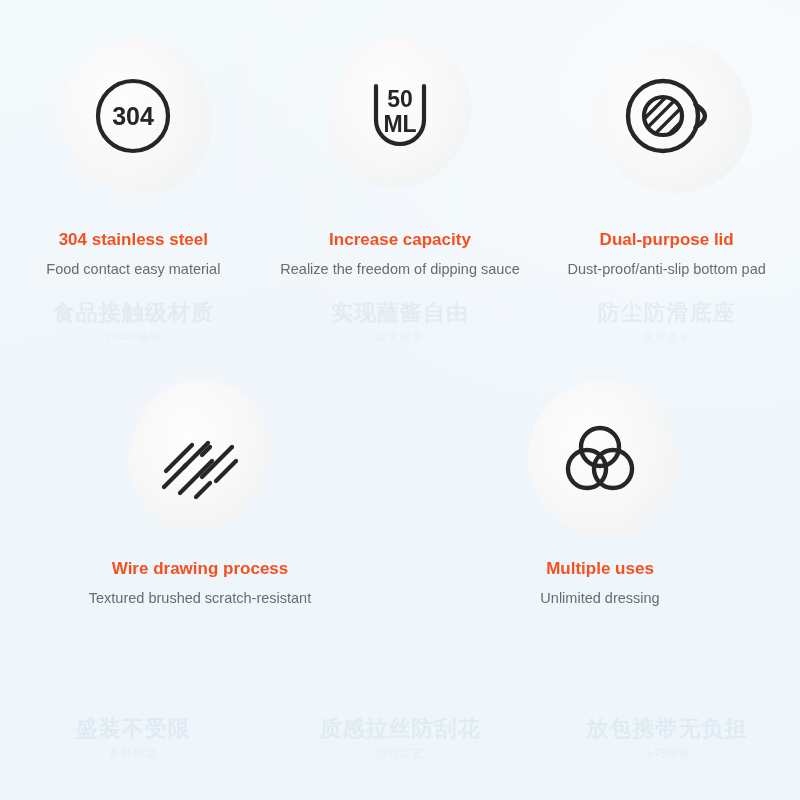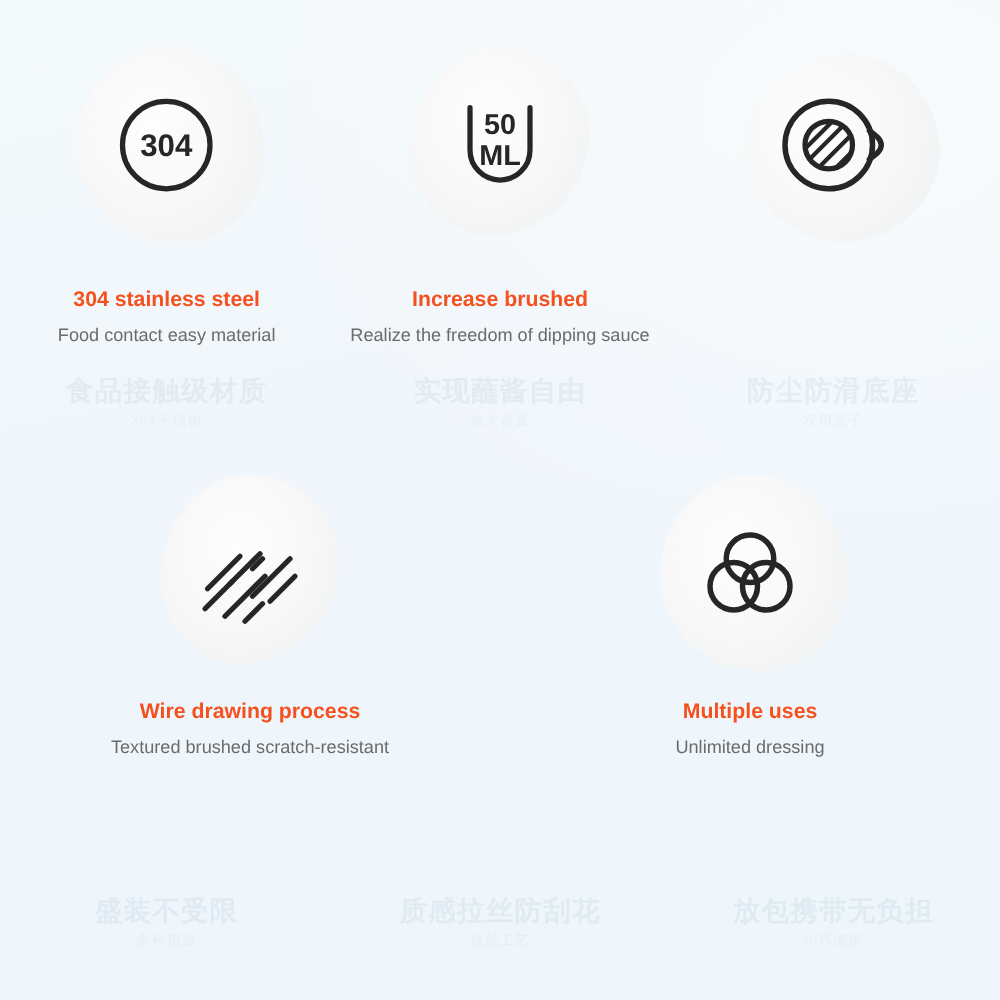--- a/index.html
+++ b/index.html
@@ -190,21 +190,21 @@
       <div class="cell">
         <div class="icon-wrap">
           <div class="blob b2"></div>
           <svg class="icon-svg" width="96" height="96" viewBox="0 0 96 96">
             <path d="M24 18 L24 52 A24 24 0 0 0 72 52 L72 18" fill="none" stroke="#262626" stroke-width="4.2" stroke-linecap="round"></path>
             <text x="48" y="39" text-anchor="middle" font-family="'Liberation Sans', sans-serif" font-size="23" font-weight="700" fill="#262626">50</text>
             <text x="48" y="64" text-anchor="middle" font-family="'Liberation Sans', sans-serif" font-size="23" font-weight="700" fill="#262626">ML</text>
           </svg>
         </div>
         <div class="texts">
-          <p class="feature-title">Increase brushed</p>
+          <p class="feature-title">Increase capacity</p>
           <p class="feature-sub">Realize the freedom of dipping sauce</p>
         </div>
       </div>
 
       <div class="cell">
         <div class="icon-wrap">
           <div class="blob b3"></div>
           <svg class="icon-svg" width="96" height="96" viewBox="0 0 96 96">
             <defs>
               <clipPath id="lidInnerClip">
@@ -219,20 +219,24 @@
                      C 86 52.5, 82 55.5, 76.5 59.5" fill="none" stroke="#262626" stroke-width="4.4" stroke-linecap="round"></path>
             <circle cx="44" cy="48" r="19" fill="none" stroke="#262626" stroke-width="4.2"></circle>
             <g clip-path="url(#lidInnerClip)" stroke="#262626" stroke-width="3.4">
               <line x1="22" y1="54" x2="48" y2="28"></line>
               <line x1="24" y1="64" x2="58" y2="30"></line>
               <line x1="30" y1="72" x2="66" y2="36"></line>
               <line x1="40" y1="76" x2="68" y2="48"></line>
             </g>
           </svg>
         </div>
+        <div class="texts">
+          <p class="feature-title">Dual-purpose lid</p>
+          <p class="feature-sub">Dust-proof/anti-slip bottom pad</p>
+        </div>
       </div>
 
     </div>
 
     <div class="row" id="feature-row-2">
 
       <div class="cell">
         <div class="icon-wrap">
           <div class="blob b2"></div>
           <svg class="icon-svg" width="100" height="100" viewBox="0 0 100 100">

